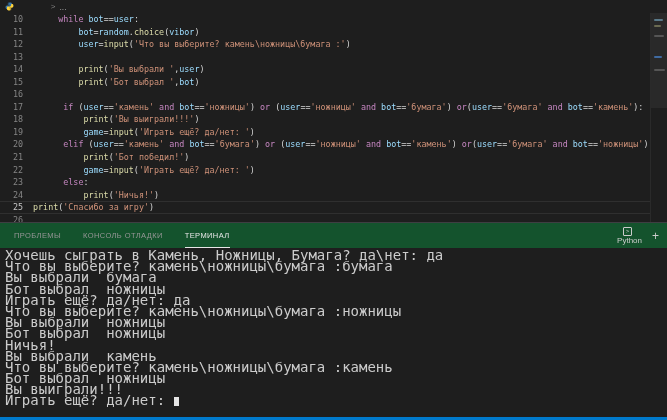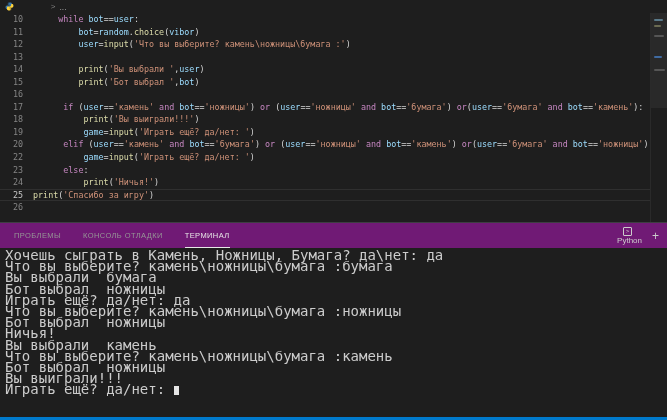--- a/index.html
+++ b/index.html
@@ -76,21 +76,21 @@
   .mk2 { top: 12px; width: 7px; background: #6b6b52; }
   .mk3 { top: 22px; width: 10px; background: #555; }
   .mk4 { top: 43px; width: 8px; background: #3f6aa0; }
   .mk5 { top: 56px; width: 11px; background: #555; }
 
   
   .panel-header {
     height: 26px;
     border-top: 1px solid #3e3e42;
     display: flex; align-items: center; justify-content: space-between;
-    background: #701a75;
+    background: #14532d;
     font-family: "Liberation Sans", sans-serif;
   }
   .panel-tabs { display: flex; height: 100%; padding-left: 14px; }
   .panel-tab {
     display: flex; align-items: center;
     margin-right: 22px;
     font-size: 7.5px; letter-spacing: 0.4px;
     color: #969696;
     text-transform: uppercase;
     border-bottom: 1px solid transparent;
@@ -152,20 +152,21 @@
         <div class="code-line"><span class="ln">11</span><span class="code-text"><span class="tk-txt">         </span><span class="tk-var">bot</span><span class="tk-op">=</span><span class="tk-var">random</span><span class="tk-op">.</span><span class="tk-fn">choice</span><span class="tk-op">(</span><span class="tk-var">vibor</span><span class="tk-op">)</span></span></div>
         <div class="code-line"><span class="ln">12</span><span class="code-text"><span class="tk-txt">         </span><span class="tk-var">user</span><span class="tk-op">=</span><span class="tk-fn">input</span><span class="tk-op">(</span><span class="tk-str">'Что вы выберите? камень\ножницы\бумага :'</span><span class="tk-op">)</span></span></div>
         <div class="code-line"><span class="ln">13</span><span class="code-text"></span></div>
         <div class="code-line"><span class="ln">14</span><span class="code-text"><span class="tk-txt">         </span><span class="tk-fn">print</span><span class="tk-op">(</span><span class="tk-str">'Вы выбрали '</span><span class="tk-op">,</span><span class="tk-var">user</span><span class="tk-op">)</span></span></div>
         <div class="code-line"><span class="ln">15</span><span class="code-text"><span class="tk-txt">         </span><span class="tk-fn">print</span><span class="tk-op">(</span><span class="tk-str">'Бот выбрал '</span><span class="tk-op">,</span><span class="tk-var">bot</span><span class="tk-op">)</span></span></div>
         <div class="code-line"><span class="ln">16</span><span class="code-text"></span></div>
         <div class="code-line"><span class="ln">17</span><span class="code-text"><span class="tk-txt">      </span><span class="tk-kw">if</span><span class="tk-txt"> </span><span class="tk-op">(</span><span class="tk-var">user</span><span class="tk-op">==</span><span class="tk-str">'камень'</span><span class="tk-txt"> </span><span class="tk-kw">and</span><span class="tk-txt"> </span><span class="tk-var">bot</span><span class="tk-op">==</span><span class="tk-str">'ножницы'</span><span class="tk-op">)</span><span class="tk-txt"> </span><span class="tk-kw">or</span><span class="tk-txt"> </span><span class="tk-op">(</span><span class="tk-var">user</span><span class="tk-op">==</span><span class="tk-str">'ножницы'</span><span class="tk-txt"> </span><span class="tk-kw">and</span><span class="tk-txt"> </span><span class="tk-var">bot</span><span class="tk-op">==</span><span class="tk-str">'бумага'</span><span class="tk-op">)</span><span class="tk-txt"> </span><span class="tk-kw">or</span><span class="tk-op">(</span><span class="tk-var">user</span><span class="tk-op">==</span><span class="tk-str">'бумага'</span><span class="tk-txt"> </span><span class="tk-kw">and</span><span class="tk-txt"> </span><span class="tk-var">bot</span><span class="tk-op">==</span><span class="tk-str">'камень'</span><span class="tk-op">):</span></span></div>
         <div class="code-line"><span class="ln">18</span><span class="code-text"><span class="tk-txt">          </span><span class="tk-fn">print</span><span class="tk-op">(</span><span class="tk-str">'Вы выиграли!!!'</span><span class="tk-op">)</span></span></div>
         <div class="code-line"><span class="ln">19</span><span class="code-text"><span class="tk-txt">          </span><span class="tk-var">game</span><span class="tk-op">=</span><span class="tk-fn">input</span><span class="tk-op">(</span><span class="tk-str">'Играть ещё? да/нет: '</span><span class="tk-op">)</span></span></div>
         <div class="code-line"><span class="ln">20</span><span class="code-text"><span class="tk-txt">      </span><span class="tk-kw">elif</span><span class="tk-txt"> </span><span class="tk-op">(</span><span class="tk-var">user</span><span class="tk-op">==</span><span class="tk-str">'камень'</span><span class="tk-txt"> </span><span class="tk-kw">and</span><span class="tk-txt"> </span><span class="tk-var">bot</span><span class="tk-op">==</span><span class="tk-str">'бумага'</span><span class="tk-op">)</span><span class="tk-txt"> </span><span class="tk-kw">or</span><span class="tk-txt"> </span><span class="tk-op">(</span><span class="tk-var">user</span><span class="tk-op">==</span><span class="tk-str">'ножницы'</span><span class="tk-txt"> </span><span class="tk-kw">and</span><span class="tk-txt"> </span><span class="tk-var">bot</span><span class="tk-op">==</span><span class="tk-str">'камень'</span><span class="tk-op">)</span><span class="tk-txt"> </span><span class="tk-kw">or</span><span class="tk-op">(</span><span class="tk-var">user</span><span class="tk-op">==</span><span class="tk-str">'бумага'</span><span class="tk-txt"> </span><span class="tk-kw">and</span><span class="tk-txt"> </span><span class="tk-var">bot</span><span class="tk-op">==</span><span class="tk-str">'ножницы'</span><span class="tk-op">):</span></span></div>
+        <div class="code-line"><span class="ln">21</span><span class="code-text"><span class="tk-txt">          </span><span class="tk-fn">print</span><span class="tk-op">(</span><span class="tk-str">'Бот победил!'</span><span class="tk-op">)</span></span></div>
         <div class="code-line"><span class="ln">22</span><span class="code-text"><span class="tk-txt">          </span><span class="tk-var">game</span><span class="tk-op">=</span><span class="tk-fn">input</span><span class="tk-op">(</span><span class="tk-str">'Играть ещё? да/нет: '</span><span class="tk-op">)</span></span></div>
         <div class="code-line"><span class="ln">23</span><span class="code-text"><span class="tk-txt">      </span><span class="tk-kw">else</span><span class="tk-op">:</span></span></div>
         <div class="code-line"><span class="ln">24</span><span class="code-text"><span class="tk-txt">          </span><span class="tk-fn">print</span><span class="tk-op">(</span><span class="tk-str">'Ничья!'</span><span class="tk-op">)</span></span></div>
         <div class="code-line active"><span class="ln">25</span><span class="code-text"><span class="tk-fn">print</span><span class="tk-op">(</span><span class="tk-str">'Спасибо за игру'</span><span class="tk-op">)</span></span></div>
         <div class="code-line"><span class="ln">26</span><span class="code-text"></span></div>
       </div>
     <div class="minimap">
       <div class="slider"></div>
       <div class="mk mk1"></div>
       <div class="mk mk2"></div>
@@ -190,20 +191,21 @@
     </div>
   </div>
 
   <div class="terminal">
       <div class="term-line">Хочешь сыграть в Камень, Ножницы, Бумага? да\нет: да</div>
       <div class="term-line">Что вы выберите? камень\ножницы\бумага :бумага</div>
       <div class="term-line">Вы выбрали  бумага</div>
       <div class="term-line">Бот выбрал  ножницы</div>
       <div class="term-line">Играть ещё? да/нет: да</div>
       <div class="term-line">Что вы выберите? камень\ножницы\бумага :ножницы</div>
+      <div class="term-line">Вы выбрали  ножницы</div>
       <div class="term-line">Бот выбрал  ножницы</div>
       <div class="term-line">Ничья!</div>
       <div class="term-line">Вы выбрали  камень</div>
       <div class="term-line">Что вы выберите? камень\ножницы\бумага :камень</div>
       <div class="term-line">Бот выбрал  ножницы</div>
       <div class="term-line">Вы выиграли!!!</div>
       <div class="term-line">Играть ещё? да/нет: <span class="cursor"></span></div>
     </div>
 
   <div class="statusbar"></div>

